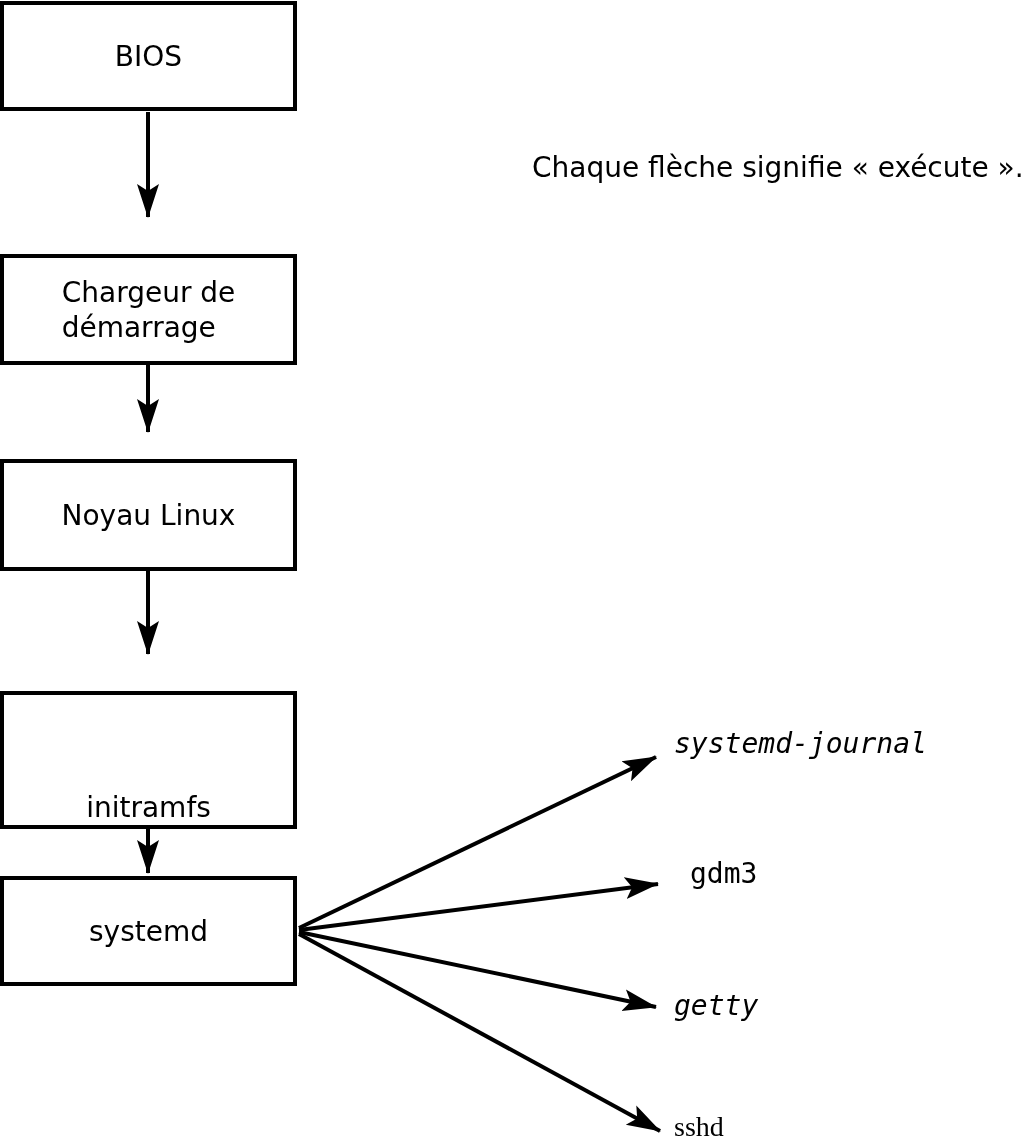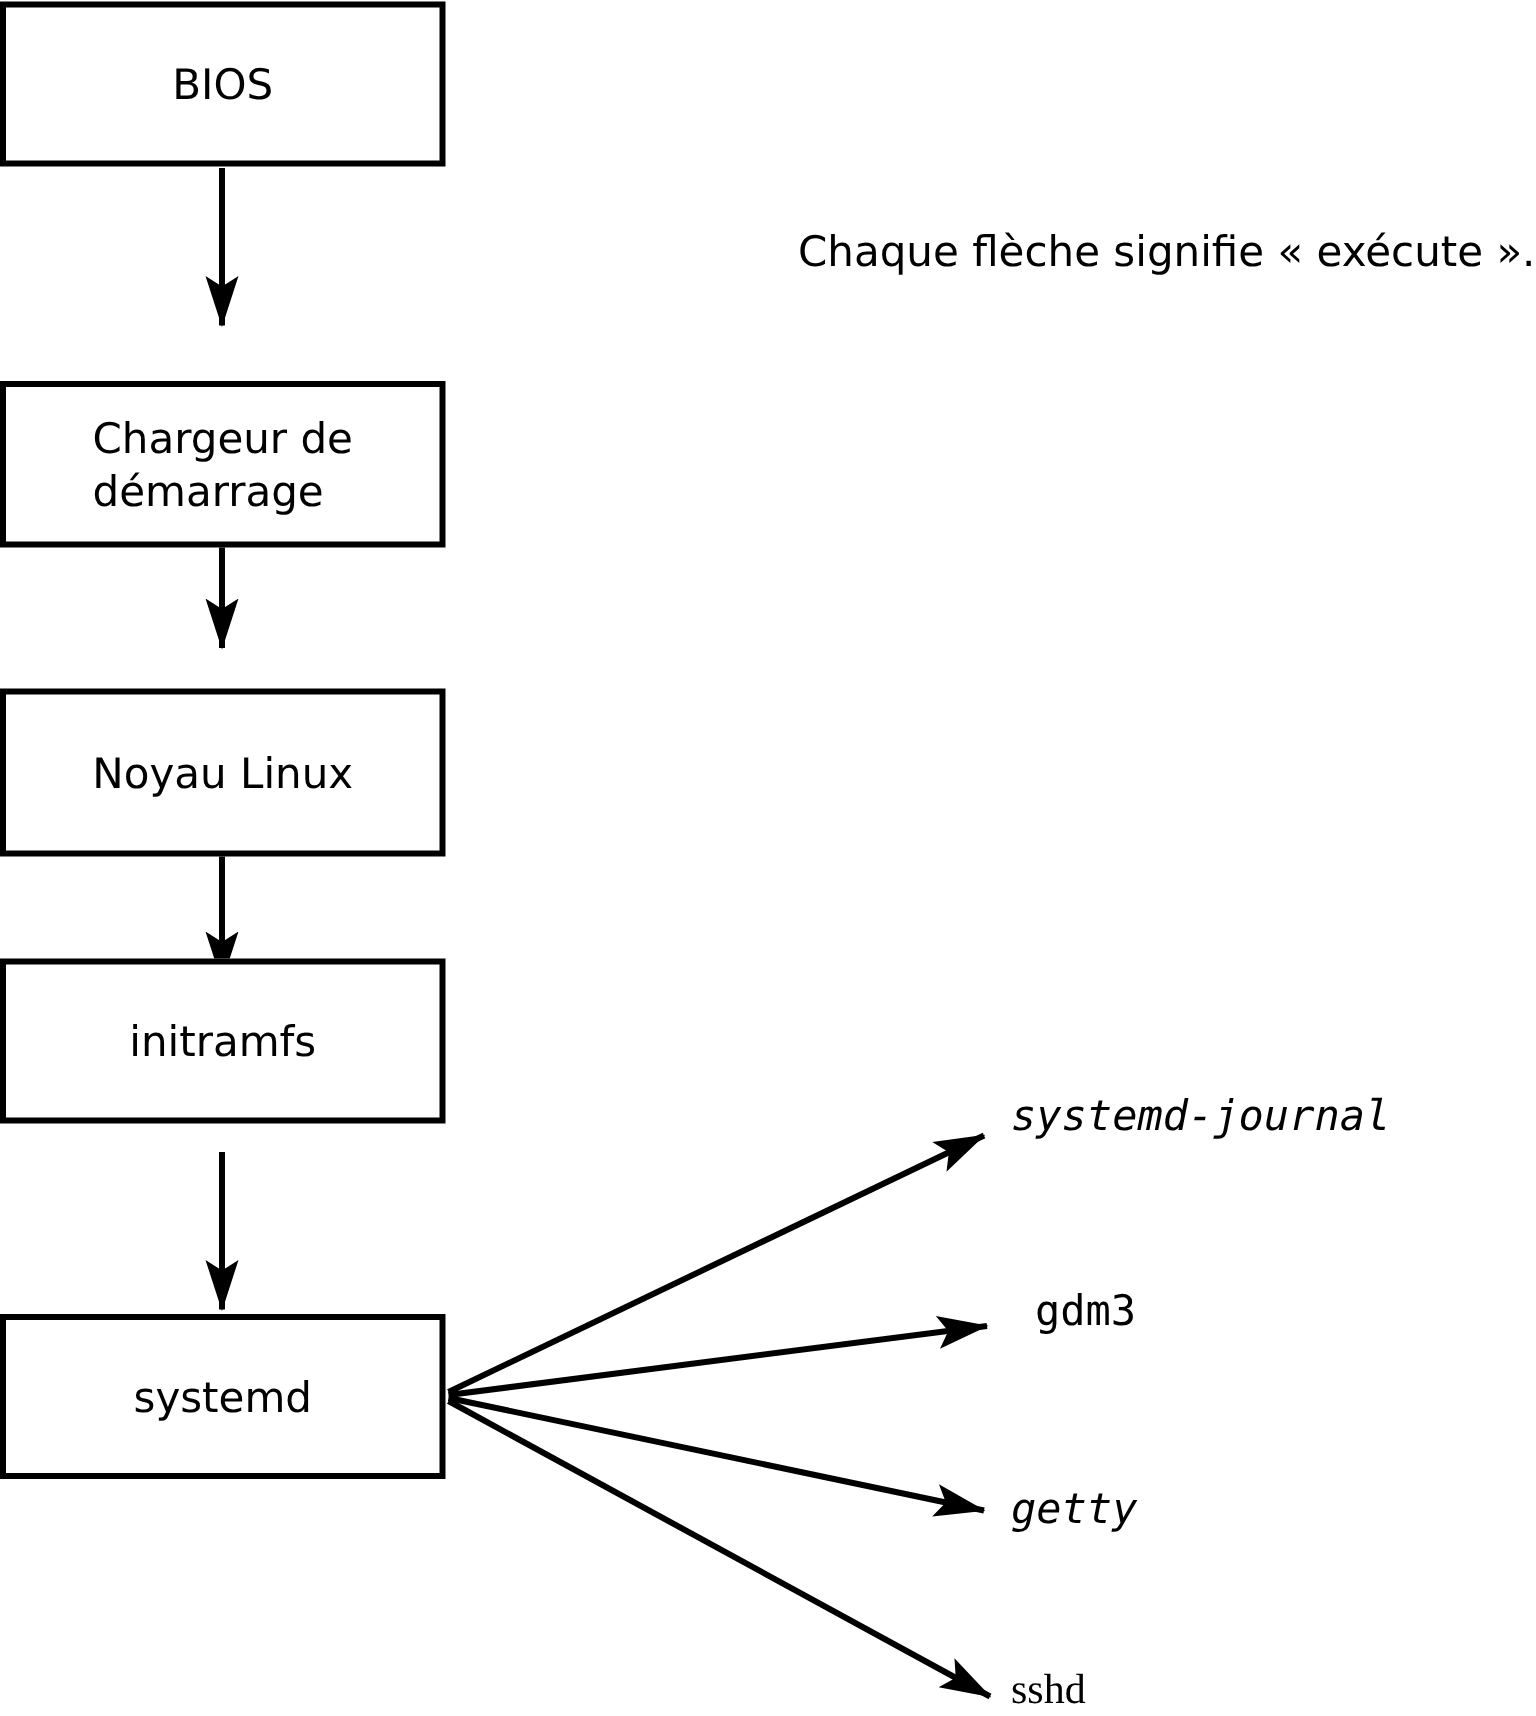--- a/index.html
+++ b/index.html
@@ -34,21 +34,21 @@
   }
   .node .label{
     font-size:28px;
     line-height:1.25;
     white-space:pre-line;
     text-align:left;
   }
   #box-bios      {top:1px;   height:110px;}
   #box-bootloader{top:220px; height:111px;margin-top:34px;}
   #box-kernel    {top:435px; height:112px;margin-top:24px;}
-  #box-initramfs {top:639px; height:110px;}
+  #box-initramfs {top:691px; height:138px;align-items:flex-end;}
   #box-systemd   {top:876px; height:110px;}
 
   .annotation{
     position:absolute;
     left:532px;
     top:151px;
     font-size:28px;
     white-space:nowrap;
   }
   .proc-label{

